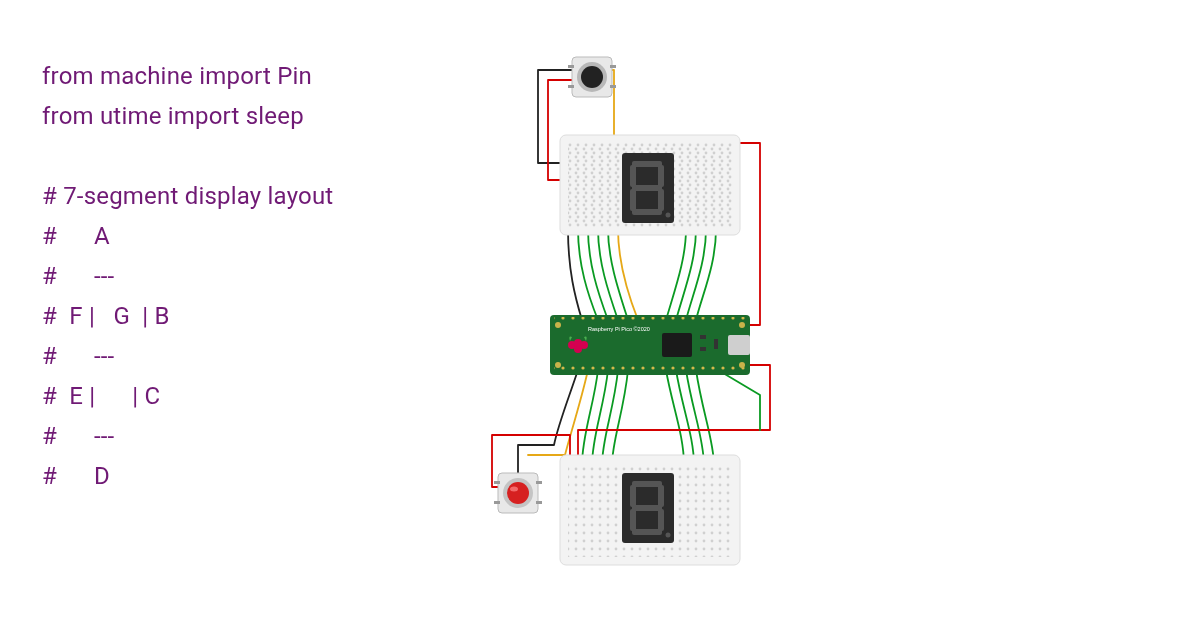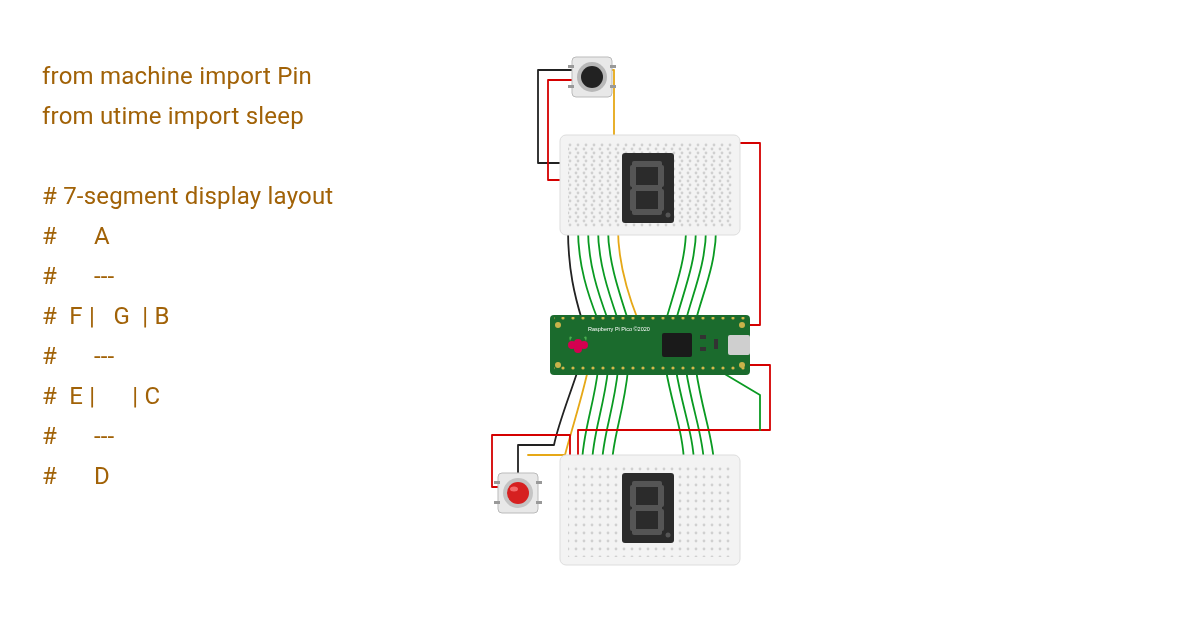--- a/index.html
+++ b/index.html
@@ -1,17 +1,17 @@
 <!DOCTYPE html>
 <html><head>
 <meta charset="utf-8">
 <style>
   * { margin:0; padding:0; box-sizing:border-box; }
   body { width:1200px; height:630px; background:#fff; font-family:-apple-system,BlinkMacSystemFont,"Segoe UI",Roboto,sans-serif; position:relative; overflow:hidden; }
-  .code-block { position:absolute; left:42px; top:56px; color:#a16207; font-size:24px; line-height:40px; white-space:pre; font-weight:400; letter-spacing:0.2px; }
+  .code-block { position:absolute; left:42px; top:56px; color:#701a75; font-size:24px; line-height:40px; white-space:pre; font-weight:400; letter-spacing:0.2px; }
   .circuit { position:absolute; left:470px; top:35px; width:340px; height:560px; }
   .circuit svg { width:100%; height:100%; }
 </style>
 </head>
 <body>
 
 <div class="code-block"><span>from machine import Pin</span>
 <span>from utime import sleep</span>
 <span></span>
 <span># 7-segment display layout</span>

